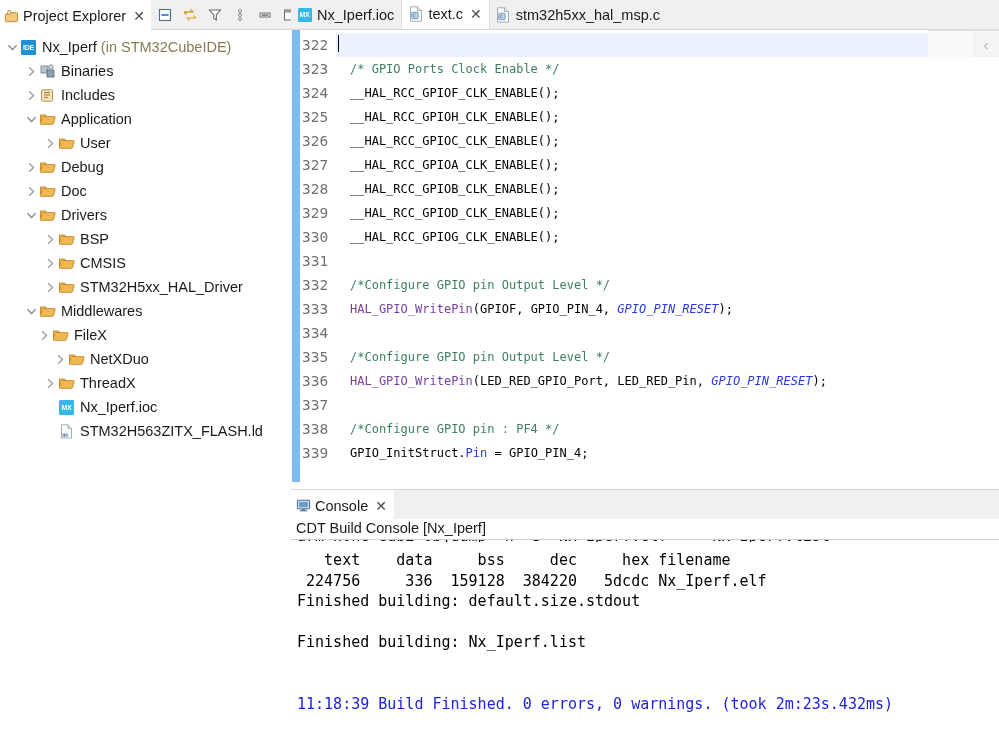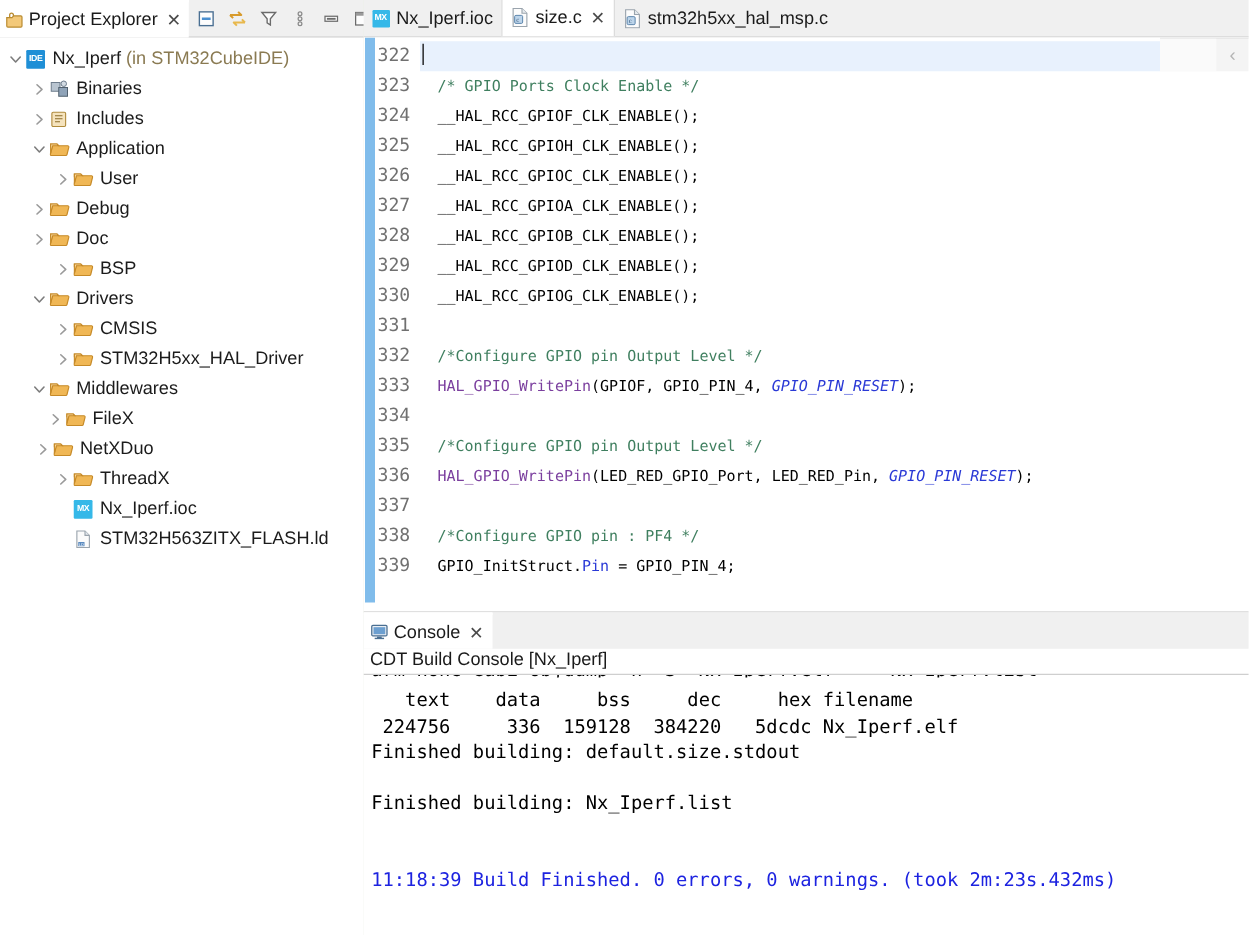--- a/index.html
+++ b/index.html
@@ -466,105 +466,105 @@
             </svg>
           </span>
           <span class="ticon">
             <svg width="17" height="17" viewBox="0 0 17 17">
               <path d="M1.5 4.2 H6.6 L7.9 5.6 H15.2 a.9 .9 0 0 1 .85 1.2 L14.6 12.6 a1 1 0 0 1 -.95 .75 H2.1 a.8 .8 0 0 1 -.78 -1 L2.6 6.4 H1.5 Z" fill="#f0b755" stroke="#c68a28" stroke-width=".9"></path>
               <path d="M1.5 4.2 H6.6 L7.9 5.6 H3.2 L1.5 11.6 Z" fill="#f8d79a" stroke="#c68a28" stroke-width=".9"></path>
             </svg>
           </span>
           <span class="tlabel">Doc</span>
         </div>
+        <div class="trow" style="padding-left: 23px;">
+          <span class="twist">
+            <svg width="11" height="11" viewBox="0 0 11 11">
+              <path d="M1.8 3.6 L5.5 7.6 L9.2 3.6" fill="none" stroke="#7d7d7d" stroke-width="1.3" stroke-linecap="round" stroke-linejoin="round"></path>
+            </svg>
+          </span>
+          <span class="ticon">
+            <svg width="17" height="17" viewBox="0 0 17 17">
+              <path d="M1.5 4.2 H6.6 L7.9 5.6 H15.2 a.9 .9 0 0 1 .85 1.2 L14.6 12.6 a1 1 0 0 1 -.95 .75 H2.1 a.8 .8 0 0 1 -.78 -1 L2.6 6.4 H1.5 Z" fill="#f0b755" stroke="#c68a28" stroke-width=".9"></path>
+              <path d="M1.5 4.2 H6.6 L7.9 5.6 H3.2 L1.5 11.6 Z" fill="#f8d79a" stroke="#c68a28" stroke-width=".9"></path>
+            </svg>
+          </span>
+          <span class="tlabel">Drivers</span>
+        </div>
         <div class="trow" style="padding-left: 42px;">
           <span class="twist">
             <svg width="11" height="11" viewBox="0 0 11 11">
               <path d="M3.6 1.8 L7.6 5.5 L3.6 9.2" fill="none" stroke="#9b9b9b" stroke-width="1.3" stroke-linecap="round" stroke-linejoin="round"></path>
             </svg>
           </span>
           <span class="ticon">
             <svg width="17" height="17" viewBox="0 0 17 17">
               <path d="M1.5 4.2 H6.6 L7.9 5.6 H15.2 a.9 .9 0 0 1 .85 1.2 L14.6 12.6 a1 1 0 0 1 -.95 .75 H2.1 a.8 .8 0 0 1 -.78 -1 L2.6 6.4 H1.5 Z" fill="#f0b755" stroke="#c68a28" stroke-width=".9"></path>
               <path d="M1.5 4.2 H6.6 L7.9 5.6 H3.2 L1.5 11.6 Z" fill="#f8d79a" stroke="#c68a28" stroke-width=".9"></path>
             </svg>
           </span>
           <span class="tlabel">BSP</span>
         </div>
+        <div class="trow" style="padding-left: 42px;">
+          <span class="twist">
+            <svg width="11" height="11" viewBox="0 0 11 11">
+              <path d="M3.6 1.8 L7.6 5.5 L3.6 9.2" fill="none" stroke="#9b9b9b" stroke-width="1.3" stroke-linecap="round" stroke-linejoin="round"></path>
+            </svg>
+          </span>
+          <span class="ticon">
+            <svg width="17" height="17" viewBox="0 0 17 17">
+              <path d="M1.5 4.2 H6.6 L7.9 5.6 H15.2 a.9 .9 0 0 1 .85 1.2 L14.6 12.6 a1 1 0 0 1 -.95 .75 H2.1 a.8 .8 0 0 1 -.78 -1 L2.6 6.4 H1.5 Z" fill="#f0b755" stroke="#c68a28" stroke-width=".9"></path>
+              <path d="M1.5 4.2 H6.6 L7.9 5.6 H3.2 L1.5 11.6 Z" fill="#f8d79a" stroke="#c68a28" stroke-width=".9"></path>
+            </svg>
+          </span>
+          <span class="tlabel">CMSIS</span>
+        </div>
+        <div class="trow" style="padding-left: 42px;">
+          <span class="twist">
+            <svg width="11" height="11" viewBox="0 0 11 11">
+              <path d="M3.6 1.8 L7.6 5.5 L3.6 9.2" fill="none" stroke="#9b9b9b" stroke-width="1.3" stroke-linecap="round" stroke-linejoin="round"></path>
+            </svg>
+          </span>
+          <span class="ticon">
+            <svg width="17" height="17" viewBox="0 0 17 17">
+              <path d="M1.5 4.2 H6.6 L7.9 5.6 H15.2 a.9 .9 0 0 1 .85 1.2 L14.6 12.6 a1 1 0 0 1 -.95 .75 H2.1 a.8 .8 0 0 1 -.78 -1 L2.6 6.4 H1.5 Z" fill="#f0b755" stroke="#c68a28" stroke-width=".9"></path>
+              <path d="M1.5 4.2 H6.6 L7.9 5.6 H3.2 L1.5 11.6 Z" fill="#f8d79a" stroke="#c68a28" stroke-width=".9"></path>
+            </svg>
+          </span>
+          <span class="tlabel">STM32H5xx_HAL_Driver</span>
+        </div>
         <div class="trow" style="padding-left: 23px;">
           <span class="twist">
             <svg width="11" height="11" viewBox="0 0 11 11">
               <path d="M1.8 3.6 L5.5 7.6 L9.2 3.6" fill="none" stroke="#7d7d7d" stroke-width="1.3" stroke-linecap="round" stroke-linejoin="round"></path>
             </svg>
           </span>
           <span class="ticon">
             <svg width="17" height="17" viewBox="0 0 17 17">
               <path d="M1.5 4.2 H6.6 L7.9 5.6 H15.2 a.9 .9 0 0 1 .85 1.2 L14.6 12.6 a1 1 0 0 1 -.95 .75 H2.1 a.8 .8 0 0 1 -.78 -1 L2.6 6.4 H1.5 Z" fill="#f0b755" stroke="#c68a28" stroke-width=".9"></path>
               <path d="M1.5 4.2 H6.6 L7.9 5.6 H3.2 L1.5 11.6 Z" fill="#f8d79a" stroke="#c68a28" stroke-width=".9"></path>
             </svg>
           </span>
-          <span class="tlabel">Drivers</span>
-        </div>
-        <div class="trow" style="padding-left: 42px;">
-          <span class="twist">
-            <svg width="11" height="11" viewBox="0 0 11 11">
-              <path d="M3.6 1.8 L7.6 5.5 L3.6 9.2" fill="none" stroke="#9b9b9b" stroke-width="1.3" stroke-linecap="round" stroke-linejoin="round"></path>
-            </svg>
-          </span>
-          <span class="ticon">
-            <svg width="17" height="17" viewBox="0 0 17 17">
-              <path d="M1.5 4.2 H6.6 L7.9 5.6 H15.2 a.9 .9 0 0 1 .85 1.2 L14.6 12.6 a1 1 0 0 1 -.95 .75 H2.1 a.8 .8 0 0 1 -.78 -1 L2.6 6.4 H1.5 Z" fill="#f0b755" stroke="#c68a28" stroke-width=".9"></path>
-              <path d="M1.5 4.2 H6.6 L7.9 5.6 H3.2 L1.5 11.6 Z" fill="#f8d79a" stroke="#c68a28" stroke-width=".9"></path>
-            </svg>
-          </span>
-          <span class="tlabel">CMSIS</span>
-        </div>
-        <div class="trow" style="padding-left: 42px;">
-          <span class="twist">
-            <svg width="11" height="11" viewBox="0 0 11 11">
-              <path d="M3.6 1.8 L7.6 5.5 L3.6 9.2" fill="none" stroke="#9b9b9b" stroke-width="1.3" stroke-linecap="round" stroke-linejoin="round"></path>
-            </svg>
-          </span>
-          <span class="ticon">
-            <svg width="17" height="17" viewBox="0 0 17 17">
-              <path d="M1.5 4.2 H6.6 L7.9 5.6 H15.2 a.9 .9 0 0 1 .85 1.2 L14.6 12.6 a1 1 0 0 1 -.95 .75 H2.1 a.8 .8 0 0 1 -.78 -1 L2.6 6.4 H1.5 Z" fill="#f0b755" stroke="#c68a28" stroke-width=".9"></path>
-              <path d="M1.5 4.2 H6.6 L7.9 5.6 H3.2 L1.5 11.6 Z" fill="#f8d79a" stroke="#c68a28" stroke-width=".9"></path>
-            </svg>
-          </span>
-          <span class="tlabel">STM32H5xx_HAL_Driver</span>
-        </div>
-        <div class="trow" style="padding-left: 23px;">
-          <span class="twist">
-            <svg width="11" height="11" viewBox="0 0 11 11">
-              <path d="M1.8 3.6 L5.5 7.6 L9.2 3.6" fill="none" stroke="#7d7d7d" stroke-width="1.3" stroke-linecap="round" stroke-linejoin="round"></path>
-            </svg>
-          </span>
-          <span class="ticon">
-            <svg width="17" height="17" viewBox="0 0 17 17">
-              <path d="M1.5 4.2 H6.6 L7.9 5.6 H15.2 a.9 .9 0 0 1 .85 1.2 L14.6 12.6 a1 1 0 0 1 -.95 .75 H2.1 a.8 .8 0 0 1 -.78 -1 L2.6 6.4 H1.5 Z" fill="#f0b755" stroke="#c68a28" stroke-width=".9"></path>
-              <path d="M1.5 4.2 H6.6 L7.9 5.6 H3.2 L1.5 11.6 Z" fill="#f8d79a" stroke="#c68a28" stroke-width=".9"></path>
-            </svg>
-          </span>
           <span class="tlabel">Middlewares</span>
         </div>
         <div class="trow" style="padding-left: 36px;">
           <span class="twist">
             <svg width="11" height="11" viewBox="0 0 11 11">
               <path d="M3.6 1.8 L7.6 5.5 L3.6 9.2" fill="none" stroke="#9b9b9b" stroke-width="1.3" stroke-linecap="round" stroke-linejoin="round"></path>
             </svg>
           </span>
           <span class="ticon">
             <svg width="17" height="17" viewBox="0 0 17 17">
               <path d="M1.5 4.2 H6.6 L7.9 5.6 H15.2 a.9 .9 0 0 1 .85 1.2 L14.6 12.6 a1 1 0 0 1 -.95 .75 H2.1 a.8 .8 0 0 1 -.78 -1 L2.6 6.4 H1.5 Z" fill="#f0b755" stroke="#c68a28" stroke-width=".9"></path>
               <path d="M1.5 4.2 H6.6 L7.9 5.6 H3.2 L1.5 11.6 Z" fill="#f8d79a" stroke="#c68a28" stroke-width=".9"></path>
             </svg>
           </span>
           <span class="tlabel">FileX</span>
         </div>
-        <div class="trow" style="padding-left: 26px;">
+        <div class="trow" style="padding-left: 52px;">
           <span class="twist">
             <svg width="11" height="11" viewBox="0 0 11 11">
               <path d="M3.6 1.8 L7.6 5.5 L3.6 9.2" fill="none" stroke="#9b9b9b" stroke-width="1.3" stroke-linecap="round" stroke-linejoin="round"></path>
             </svg>
           </span>
           <span class="ticon">
             <svg width="17" height="17" viewBox="0 0 17 17">
               <path d="M1.5 4.2 H6.6 L7.9 5.6 H15.2 a.9 .9 0 0 1 .85 1.2 L14.6 12.6 a1 1 0 0 1 -.95 .75 H2.1 a.8 .8 0 0 1 -.78 -1 L2.6 6.4 H1.5 Z" fill="#f0b755" stroke="#c68a28" stroke-width=".9"></path>
               <path d="M1.5 4.2 H6.6 L7.9 5.6 H3.2 L1.5 11.6 Z" fill="#f8d79a" stroke="#c68a28" stroke-width=".9"></path>
             </svg>
@@ -618,21 +618,21 @@
         </div>
         <div class="etab active">
           <span class="ficon">
             <svg width="14" height="16" viewBox="0 0 14 16">
               <path d="M1.5 .8 H8.6 L12.5 4.6 V15.2 H1.5 Z" fill="#fcfcfc" stroke="#9aa4ad" stroke-width=".9"></path>
               <path d="M8.6 .8 V4.6 H12.5" fill="#e6ebef" stroke="#9aa4ad" stroke-width=".9"></path>
               <rect x="2.7" y="6.3" width="6.4" height="6.4" rx="1" fill="#bcd4ea" stroke="#5d86ad" stroke-width=".8"></rect>
               <text x="4" y="11.4" font-size="5.4" fill="#2c4e71" font-family="serif">c</text>
             </svg>
           </span>
-          <span>size.c</span>
+          <span>text.c</span>
           <span class="et-close">✕</span>
         </div>
         <div class="etab">
           <span class="ficon">
             <svg width="14" height="16" viewBox="0 0 14 16">
               <path d="M1.5 .8 H8.6 L12.5 4.6 V15.2 H1.5 Z" fill="#fcfcfc" stroke="#9aa4ad" stroke-width=".9"></path>
               <path d="M8.6 .8 V4.6 H12.5" fill="#e6ebef" stroke="#9aa4ad" stroke-width=".9"></path>
               <rect x="2.7" y="6.3" width="6.4" height="6.4" rx="1" fill="#bcd4ea" stroke="#5d86ad" stroke-width=".8"></rect>
               <text x="4" y="11.4" font-size="5.4" fill="#2c4e71" font-family="serif">c</text>
             </svg>

